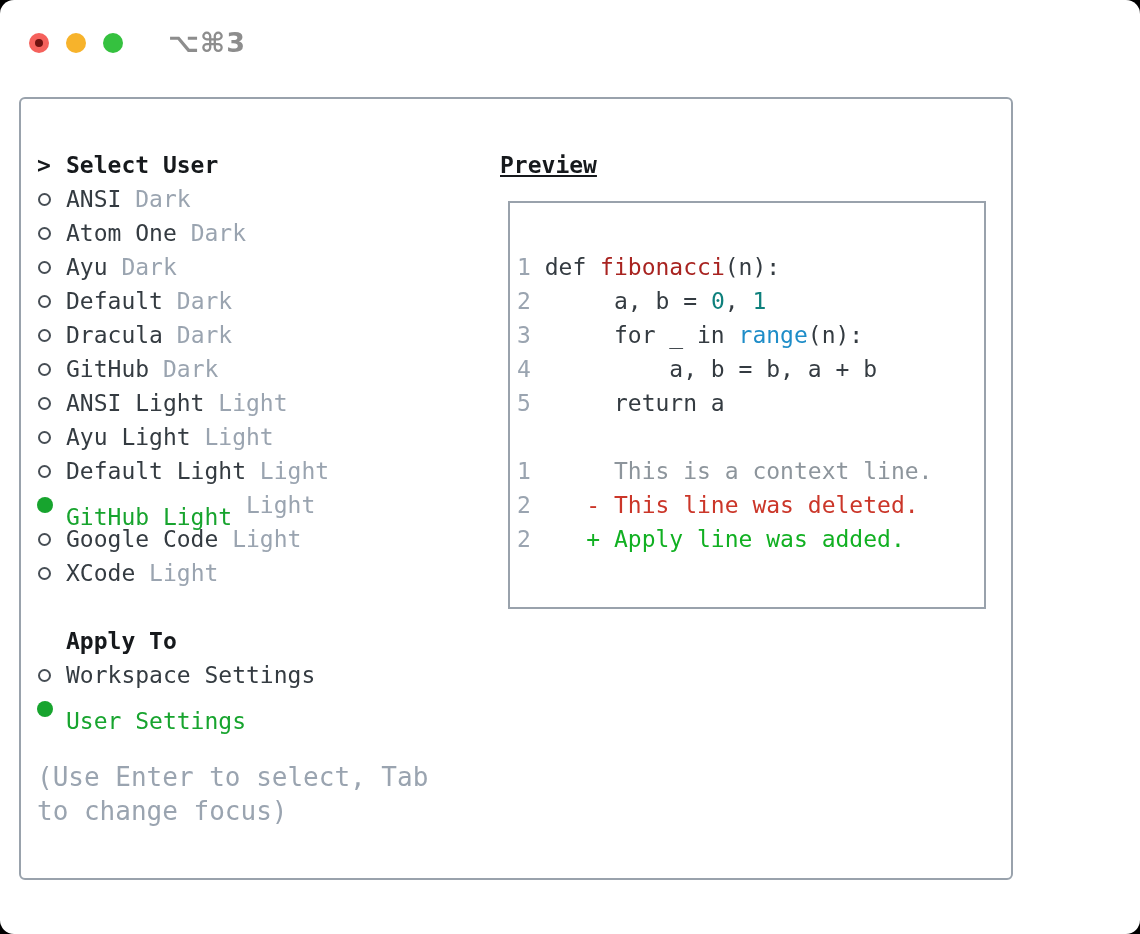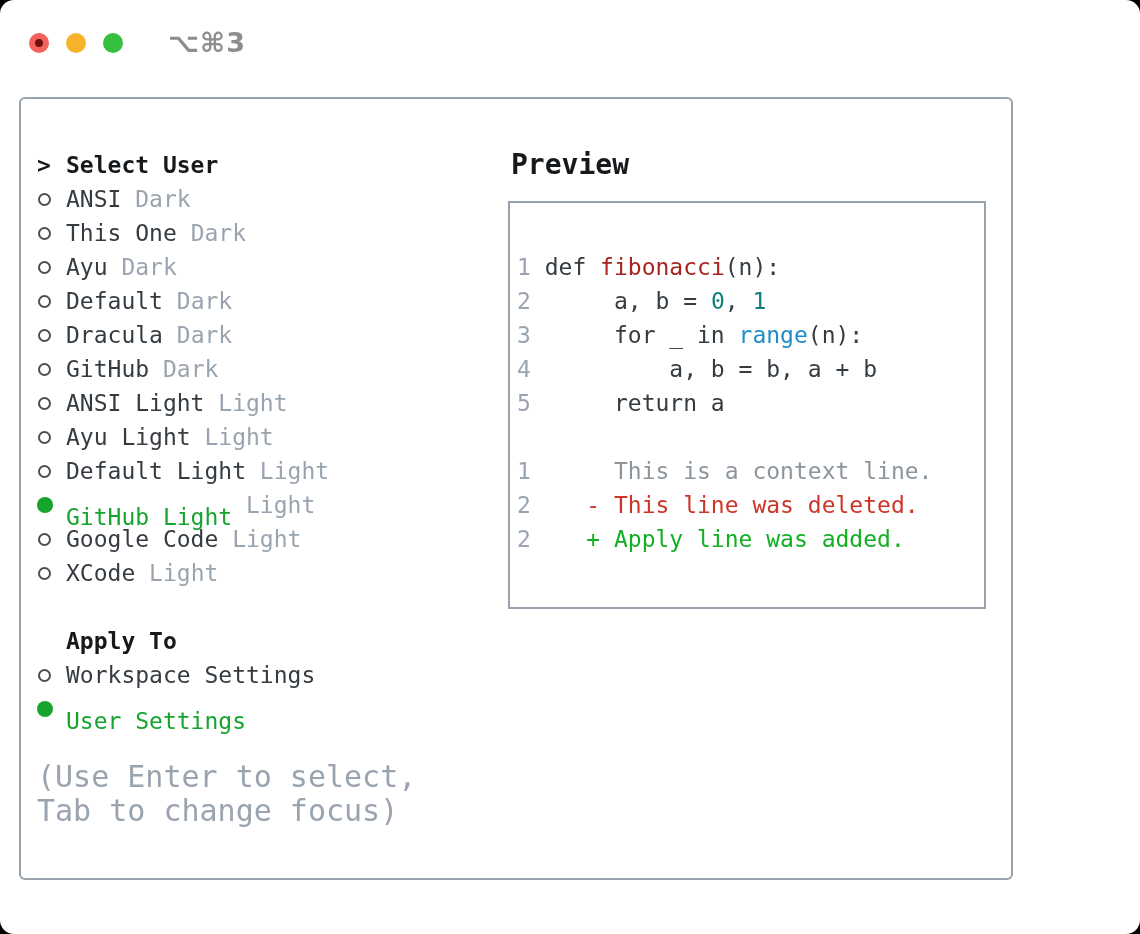--- a/index.html
+++ b/index.html
@@ -63,27 +63,27 @@
   .radio.on{border:none;width:16px;height:16px;background:var(--accent);margin-left:0;}
   .hdr{font-weight:bold;color:var(--text-strong);}
   .label{color:var(--text);}
   .label.sel{color:var(--accent);margin-top:23px;}
   .variant{color:var(--muted);}
   .theme-list{position:absolute;left:16px;top:49px;}
   .apply-block{position:absolute;left:16px;top:525px;text-align:right;}
   .help{
     position:absolute;left:16px;top:661px;
     width:430px;
-    font-size:30px;line-height:34px;color:var(--muted);
+    font-size:26px;line-height:34px;color:var(--muted);
   }
   
   .preview-title{
-    position:absolute;left:490px;top:49px;
+    position:absolute;left:479px;top:49px;
     height:34px;line-height:34px;
-    font-size:28px;font-weight:bold;color:var(--text-strong);
+    font-size:23px;font-weight:bold;color:var(--text-strong);text-decoration:underline;
   }
   .preview-box{
     position:absolute;left:487px;top:102px;
     width:478px;height:408px;
     box-sizing:border-box;
     border:2px solid var(--border);
     padding:47px 0 0 7px;
     overflow:hidden;
   }
   .pline{height:34px;line-height:34px;font-size:23px;white-space:pre;}
@@ -111,21 +111,21 @@
   </div>
 
   <div class="panel">
 
     <div class="theme-list">
       <div class="row">
         <span class="marker">&gt;</span><span class="hdr">Select User</span>
       </div>
 
     <div class="row"><span class="marker"><span class="radio"></span></span><span class="label">ANSI</span><span class="variant"> Dark</span></div>
-        <div class="row"><span class="marker"><span class="radio"></span></span><span class="label">This One</span><span class="variant"> Dark</span></div>
+        <div class="row"><span class="marker"><span class="radio"></span></span><span class="label">Atom One</span><span class="variant"> Dark</span></div>
         <div class="row"><span class="marker"><span class="radio"></span></span><span class="label">Ayu</span><span class="variant"> Dark</span></div>
         <div class="row"><span class="marker"><span class="radio"></span></span><span class="label">Default</span><span class="variant"> Dark</span></div>
         <div class="row"><span class="marker"><span class="radio"></span></span><span class="label">Dracula</span><span class="variant"> Dark</span></div>
         <div class="row"><span class="marker"><span class="radio"></span></span><span class="label">GitHub</span><span class="variant"> Dark</span></div>
         <div class="row"><span class="marker"><span class="radio"></span></span><span class="label">ANSI Light</span><span class="variant"> Light</span></div>
         <div class="row"><span class="marker"><span class="radio"></span></span><span class="label">Ayu Light</span><span class="variant"> Light</span></div>
         <div class="row"><span class="marker"><span class="radio"></span></span><span class="label">Default Light</span><span class="variant"> Light</span></div>
         <div class="row"><span class="marker"><span class="radio on"></span></span><span class="label sel">GitHub Light</span><span class="variant"> Light</span></div>
         <div class="row"><span class="marker"><span class="radio"></span></span><span class="label">Google Code</span><span class="variant"> Light</span></div>
         <div class="row"><span class="marker"><span class="radio"></span></span><span class="label">XCode</span><span class="variant"> Light</span></div>

